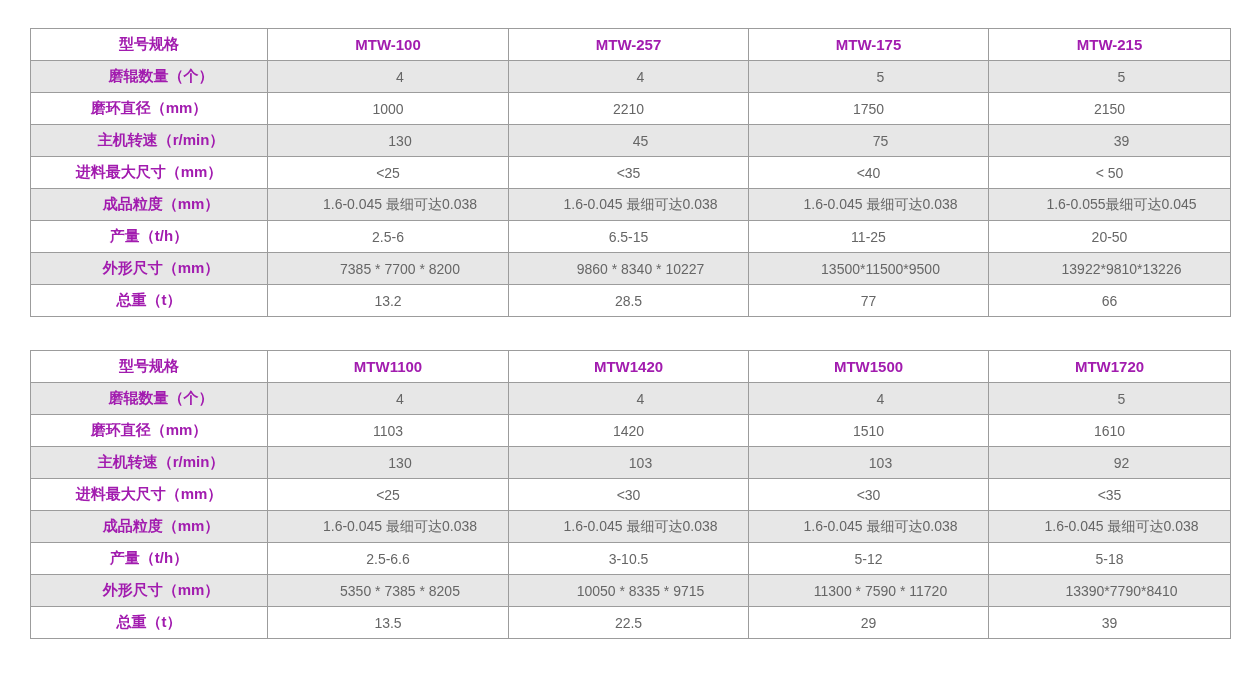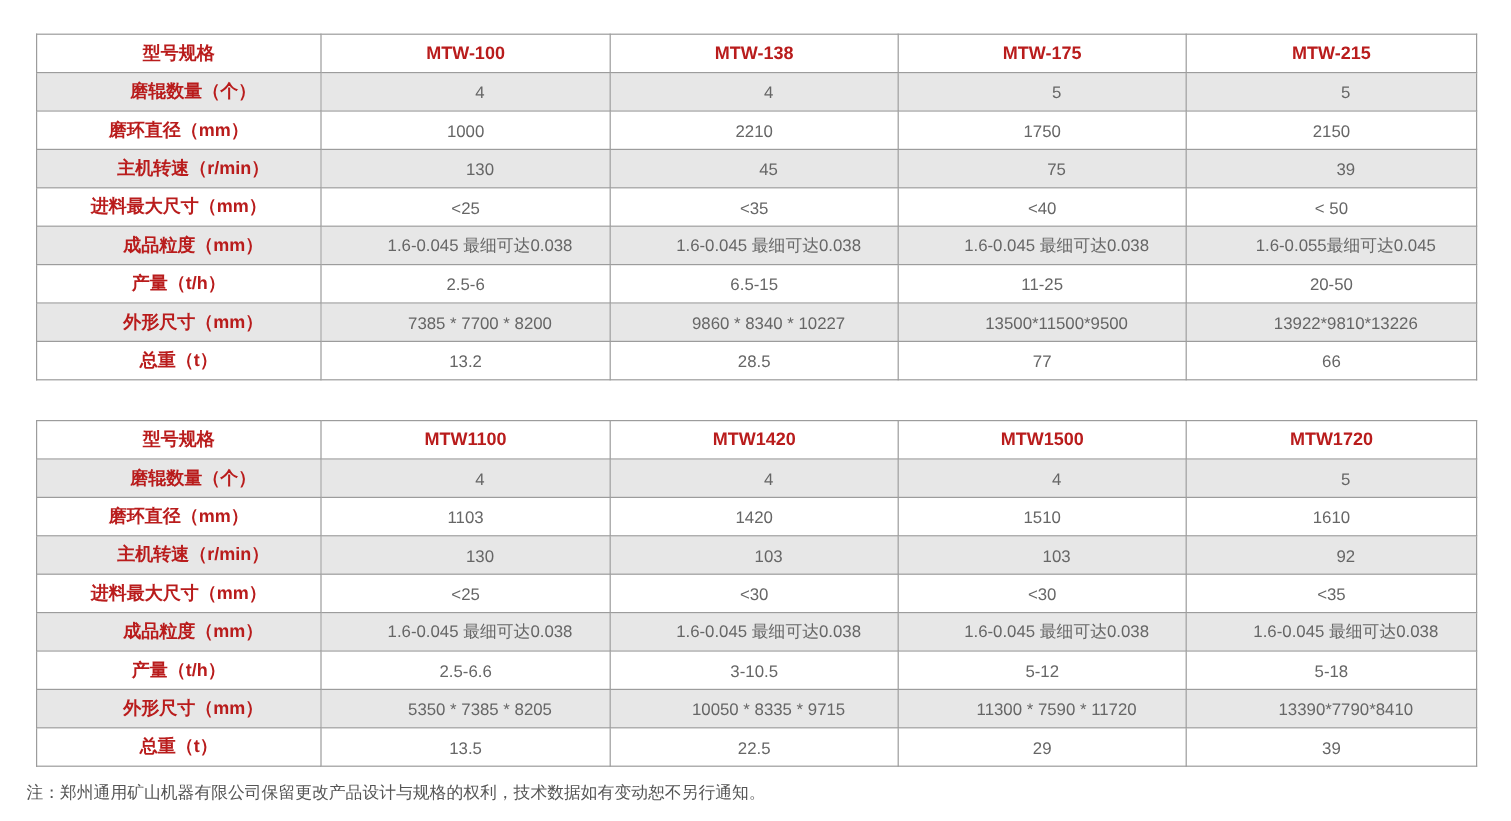--- a/index.html
+++ b/index.html
@@ -37,21 +37,21 @@
     overflow: hidden;
   }
   table.spec-table tr.alt td {
     background: #e7e7e7;
     padding-left: 28px;
   }
   table.spec-table td.label,
   table.spec-table tr.head-row td {
     font-weight: bold;
     font-size: 15px;
-    color: #b91c1c;
+    color: #a21caf;
     margin-top: 24px;
   }
   .note {
     margin: 13px 0 0 -8px;
     font-size: 14px;
     color: #555555;
   }
 </style>
 </head>
 <body>
@@ -63,21 +63,21 @@
       <col style="width:237px">
         <col style="width:241px">
         <col style="width:240px">
         <col style="width:240px">
         <col style="width:242px">
     </colgroup>
     <tbody>
         <tr class="head-row">
           <td>型号规格</td>
           <td>MTW-100</td>
-          <td>MTW-138</td>
+          <td>MTW-257</td>
           <td>MTW-175</td>
           <td>MTW-215</td>
         </tr>
         <tr class="alt">
           <td class="label">磨辊数量（个）</td>
           <td>4</td>
           <td>4</td>
           <td>5</td>
           <td>5</td>
         </tr>
@@ -201,15 +201,14 @@
         <tr>
           <td class="label">总重（t）</td>
           <td>13.5</td>
           <td>22.5</td>
           <td>29</td>
           <td>39</td>
         </tr>
       </tbody>
   </table>
 
-  <div class="note">注：郑州通用矿山机器有限公司保留更改产品设计与规格的权利，技术数据如有变动恕不另行通知。</div>
 
 </div>
 
 </body></html>

